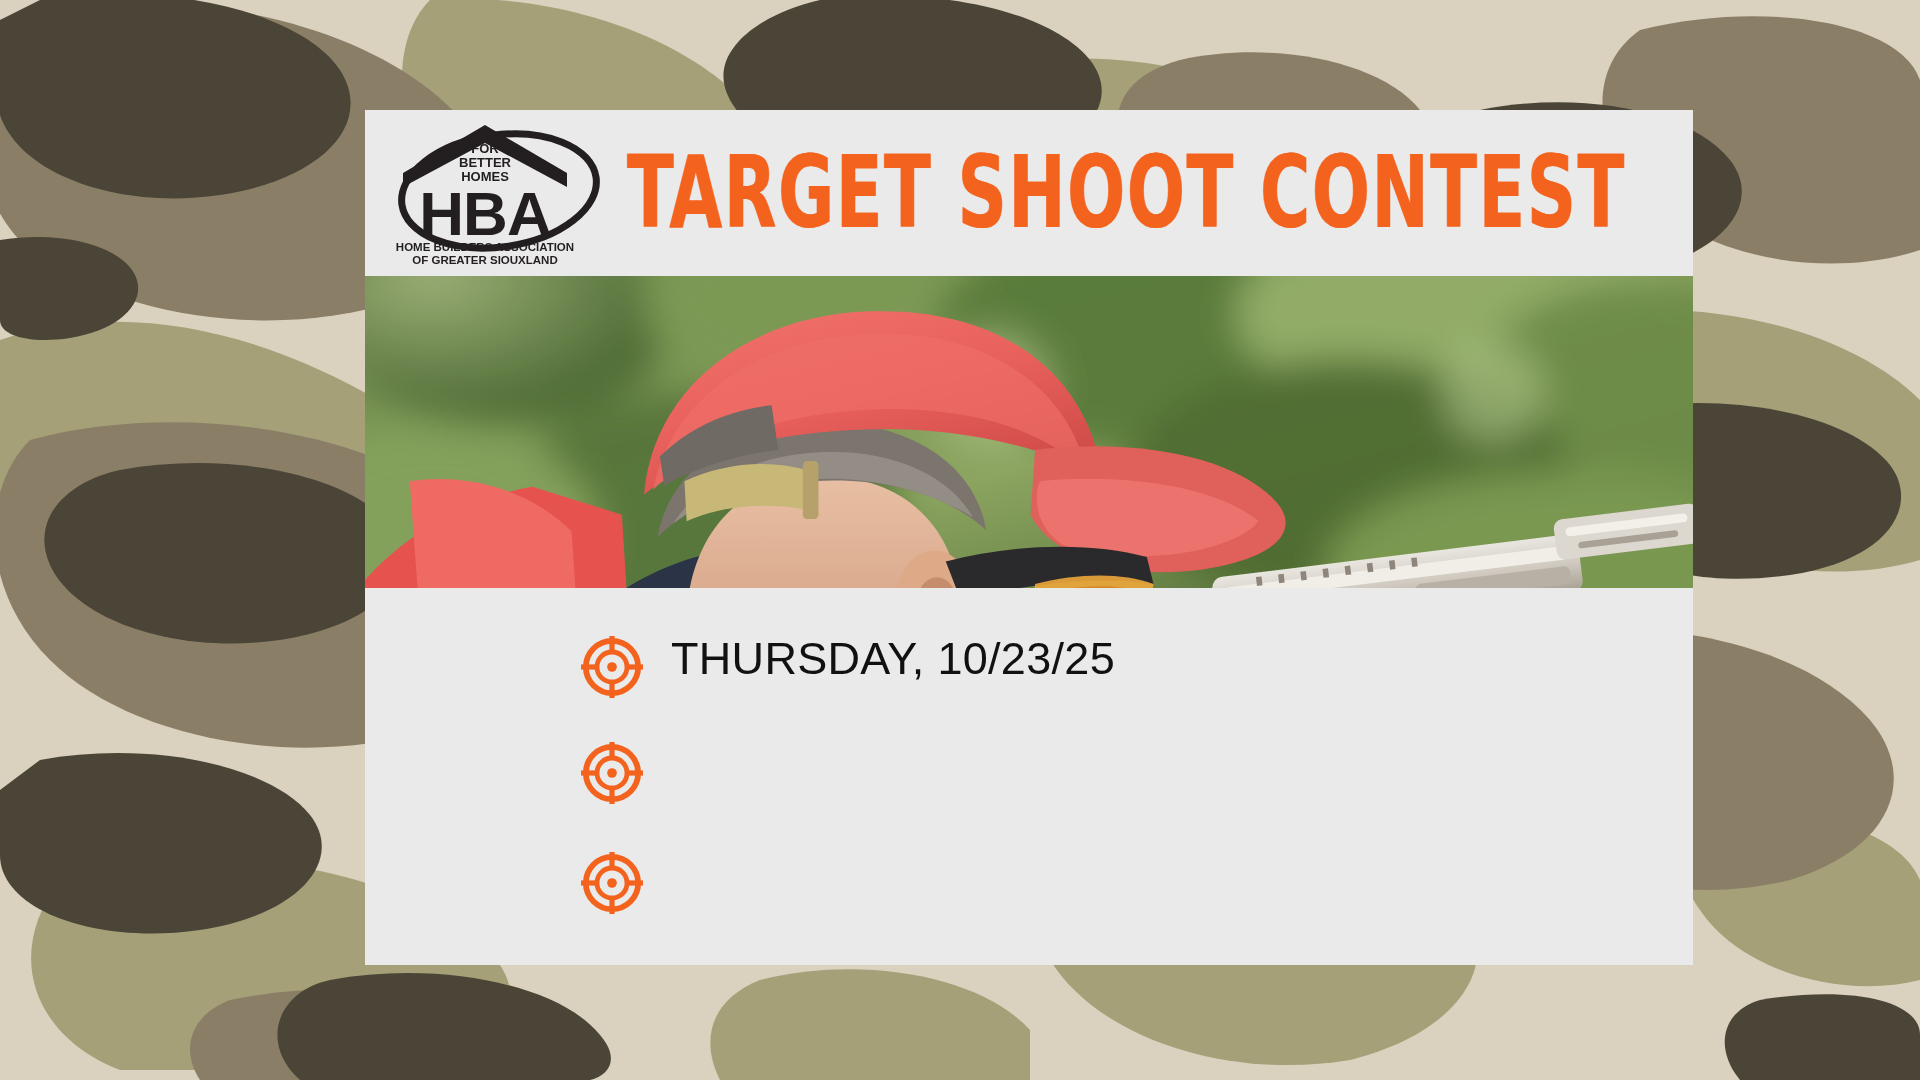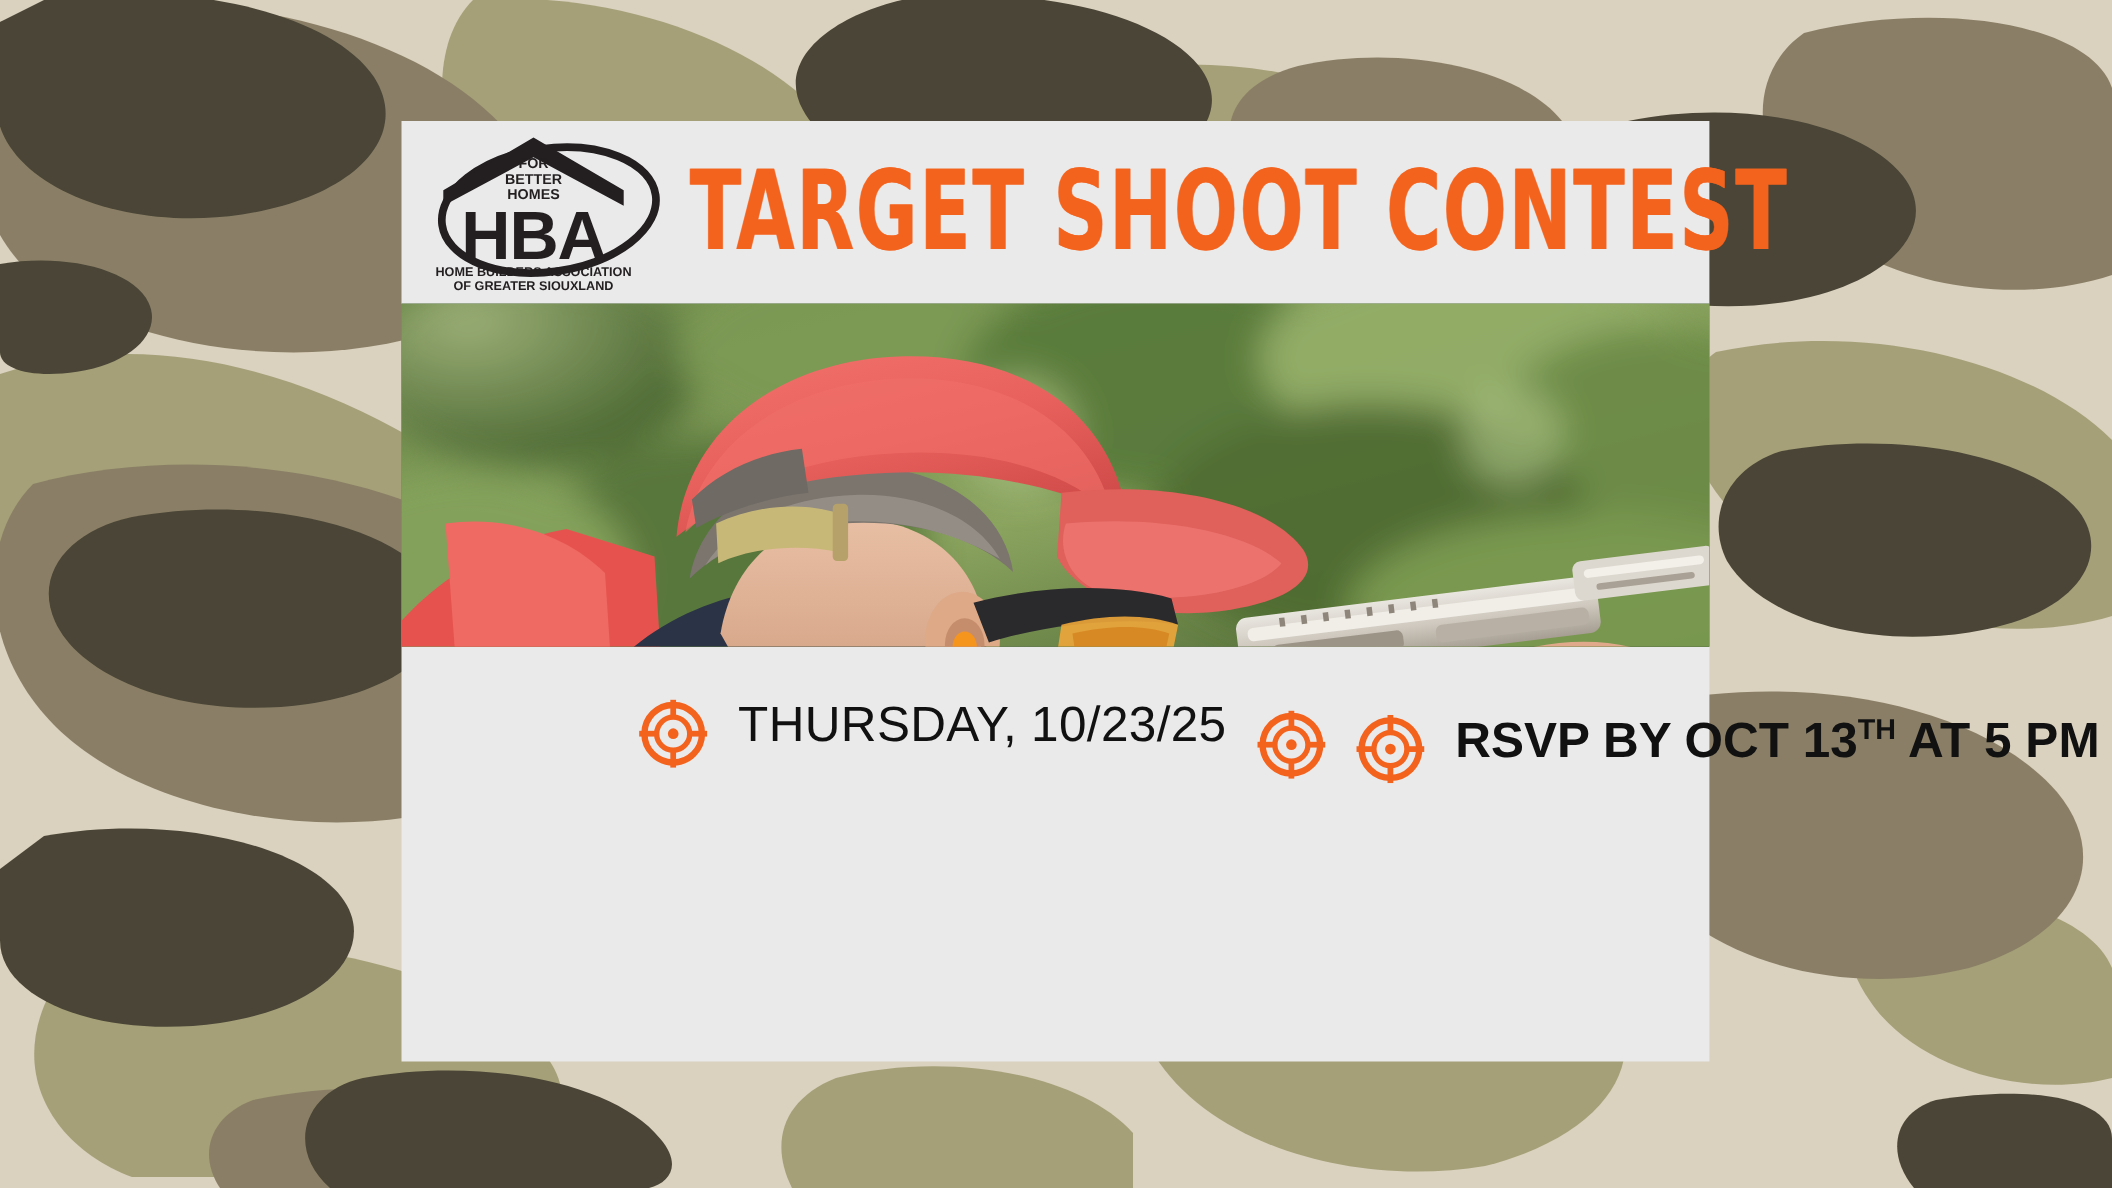--- a/index.html
+++ b/index.html
@@ -8,21 +8,21 @@
     font-family:"Liberation Sans", sans-serif;
     background:#DAD1BE;
     position:relative;
   }
   #camo-bg{position:absolute;inset:0;width:1920px;height:1080px;}
 
   
   .card{
     position:absolute;
     left:365px;top:110px;
-    width:1189px;height:855px;
+    width:1328px;height:855px;
     background:#EAEAEA;
     display:flex;flex-direction:column;
     box-shadow:0 0 0 0 rgba(0,0,0,0);
   }
 
   
   .header{
     height:166px;flex:0 0 166px;
     display:flex;align-items:center;
     padding-left:16px;
@@ -52,21 +52,21 @@
     flex:0 0 312px;height:312px;width:100%;
     position:relative;overflow:hidden;
     background:#3f5a2d;
   }
   .photo svg{position:absolute;inset:0;width:100%;height:100%;}
 
   
   .details{
     flex:1 1 auto;
     padding:42px 0 0 216px;
-    display:flex;flex-direction:row;
+    display:flex;flex-direction:column;
     gap:28px;
   }
   .row{display:flex;align-items:flex-start;gap:28px;}
   .bullet{flex:0 0 62px;width:62px;height:62px;margin-top:2px;}
   .bullet svg{display:block;width:62px;height:62px;}
   .rowtext{display:flex;flex-direction:column;justify-content:center;}
   .line{
     color:#111;
     font-size:45px;
     line-height:1.12;
@@ -308,19 +308,16 @@
         <svg viewBox="0 0 64 64" xmlns="http://www.w3.org/2000/svg">
           <circle cx="32" cy="32" r="27" fill="none" stroke="#F4631E" stroke-width="6"></circle>
           <circle cx="32" cy="32" r="15.5" fill="none" stroke="#F4631E" stroke-width="5"></circle>
           <circle cx="32" cy="32" r="5" fill="#F4631E"></circle>
           <rect x="29.3" y="0" width="5.4" height="18" fill="#F4631E"></rect>
           <rect x="29.3" y="46" width="5.4" height="18" fill="#F4631E"></rect>
           <rect x="0" y="29.3" width="18" height="5.4" fill="#F4631E"></rect>
           <rect x="46" y="29.3" width="18" height="5.4" fill="#F4631E"></rect>
         </svg>
       </div>
-      <div class="rowtext">
-        <div class="line bold"><span>RSVP BY OCT 13</span><sup>TH</sup><span> AT 5 PM</span></div>
-      </div>
     </div>
 
   </div>
 </div>
 
 </body></html>

